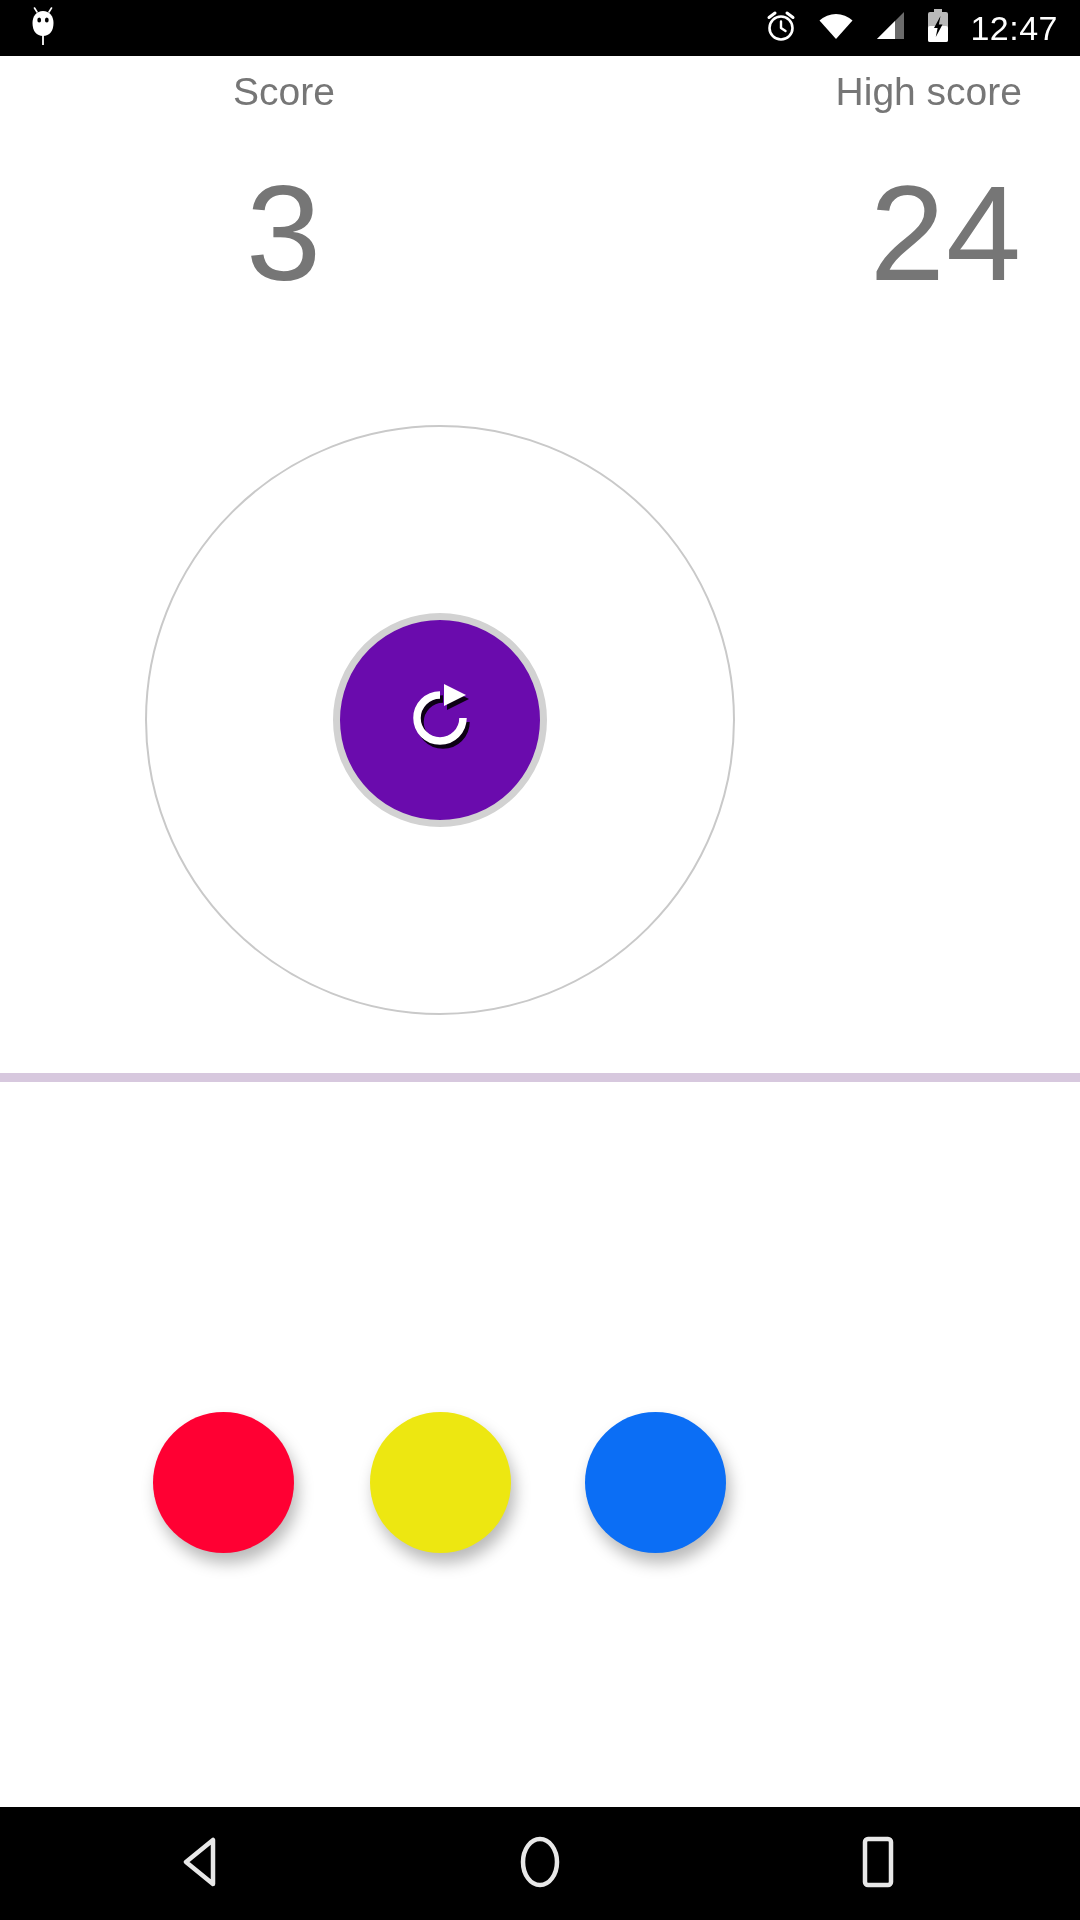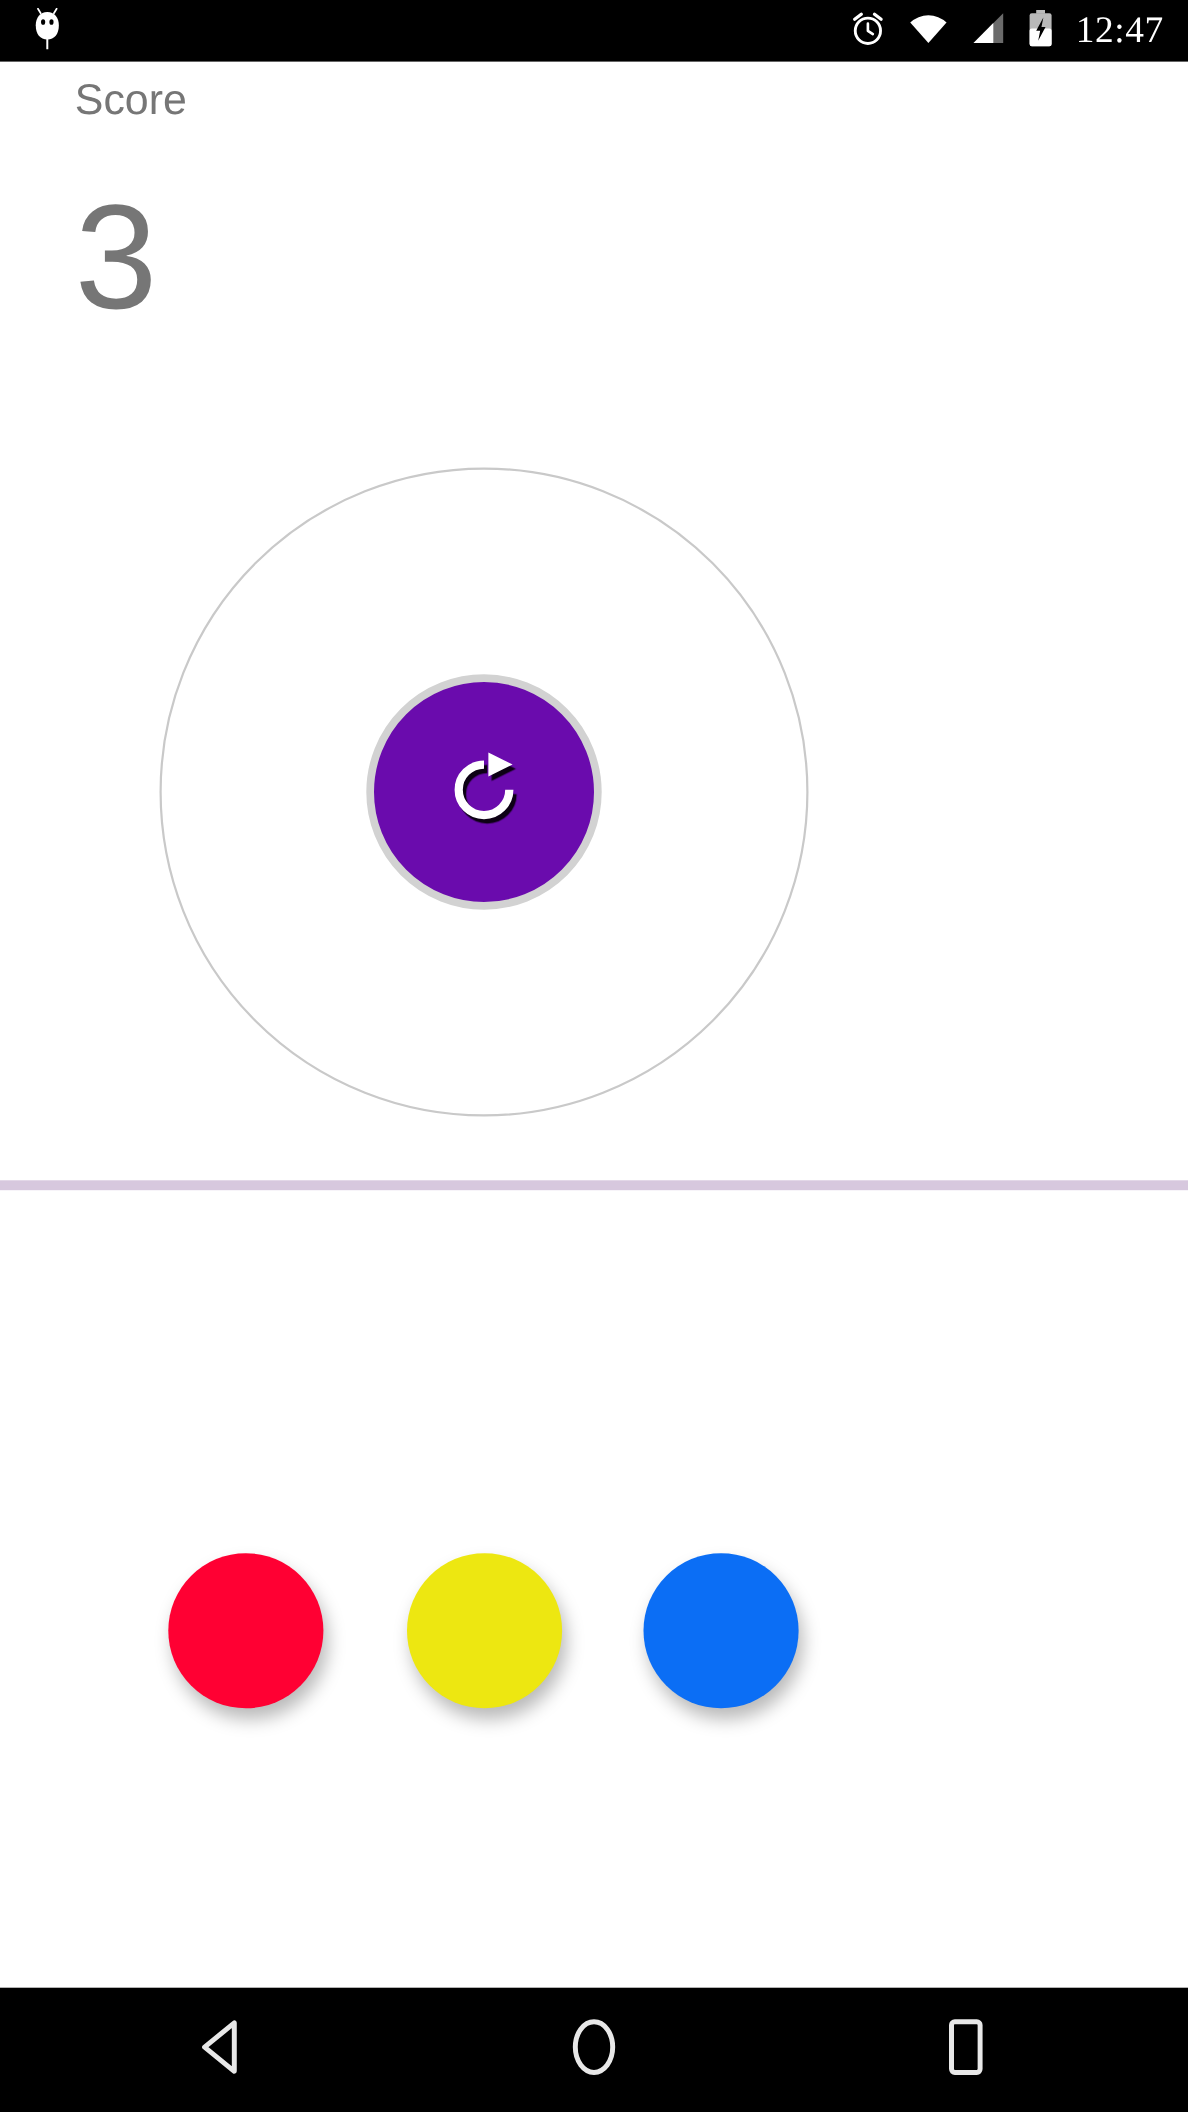--- a/index.html
+++ b/index.html
@@ -10,28 +10,28 @@
     overflow:hidden;
   }
   #app { position:relative; width:1080px; height:1920px; background:#ffffff; }
 
   
   .statusbar{
     position:absolute; left:0; top:0; width:1080px; height:56px;
     background:#000000; display:flex; align-items:center;
   }
   .sb-left{ position:absolute; left:28px; top:0; height:56px; display:flex; align-items:center; }
-  .sb-right{ position:absolute; right:22px; top:0; height:56px; display:flex; align-items:center; gap:20px;font-family:Liberation Serif, serif; }
+  .sb-right{ position:absolute; right:22px; top:0; height:56px; display:flex; align-items:center; gap:20px; }
   .sb-time{ color:#ffffff; font-size:34px; font-weight:400; letter-spacing:0.5px; line-height:56px; }
   .sb-ico{ display:block; }
 
   
   .score-row{ position:absolute; left:0; top:56px; width:1080px; height:300px; }
   .score-block{ position:absolute; top:0; }
-  .score-block.left{ left:0; width:500px; text-align:left; padding-left:68px; }
+  .score-block.left{ left:0; width:500px; text-align:center; padding-left:68px; }
   .score-block.right{ right:0; width:500px; text-align:right; padding-right:58px; }
   .score-label{
     color:#767676; font-size:39px; font-weight:400; line-height:44px;
     margin-top:14px; white-space:nowrap;
   }
   .score-value{
     color:#767676; font-size:135px; font-weight:300; line-height:140px;
     margin-top:50px; letter-spacing:1px; white-space:nowrap;
   }
 
@@ -142,20 +142,24 @@
     </div>
   </div>
 
   <div class="score-row">
 
     <div class="score-block left">
       <div class="score-label" style="color: rgb(118, 118, 118);">Score</div>
       <div class="score-value" style="color: rgb(118, 118, 118);">3</div>
     </div>
 
+    <div class="score-block right">
+      <div class="score-label" style="color: rgb(118, 118, 118);">High score</div>
+      <div class="score-value" style="color: rgb(118, 118, 118);">24</div>
+    </div>
   </div>
 
   <div class="playfield">
 
     <div class="outer-ring" style="border-color: rgb(201, 201, 201);"></div>
 
     <div class="center-btn" style="background: rgb(106, 11, 173); border-color: rgb(210, 210, 210);">
       <span class="refresh-ico">
         <svg width="72" height="72" viewBox="0 0 72 72">
           <path d="M36 13 A23 23 0 1 0 59 36" fill="none" stroke="#ffffff" stroke-width="7.5" stroke-linecap="butt"></path>

